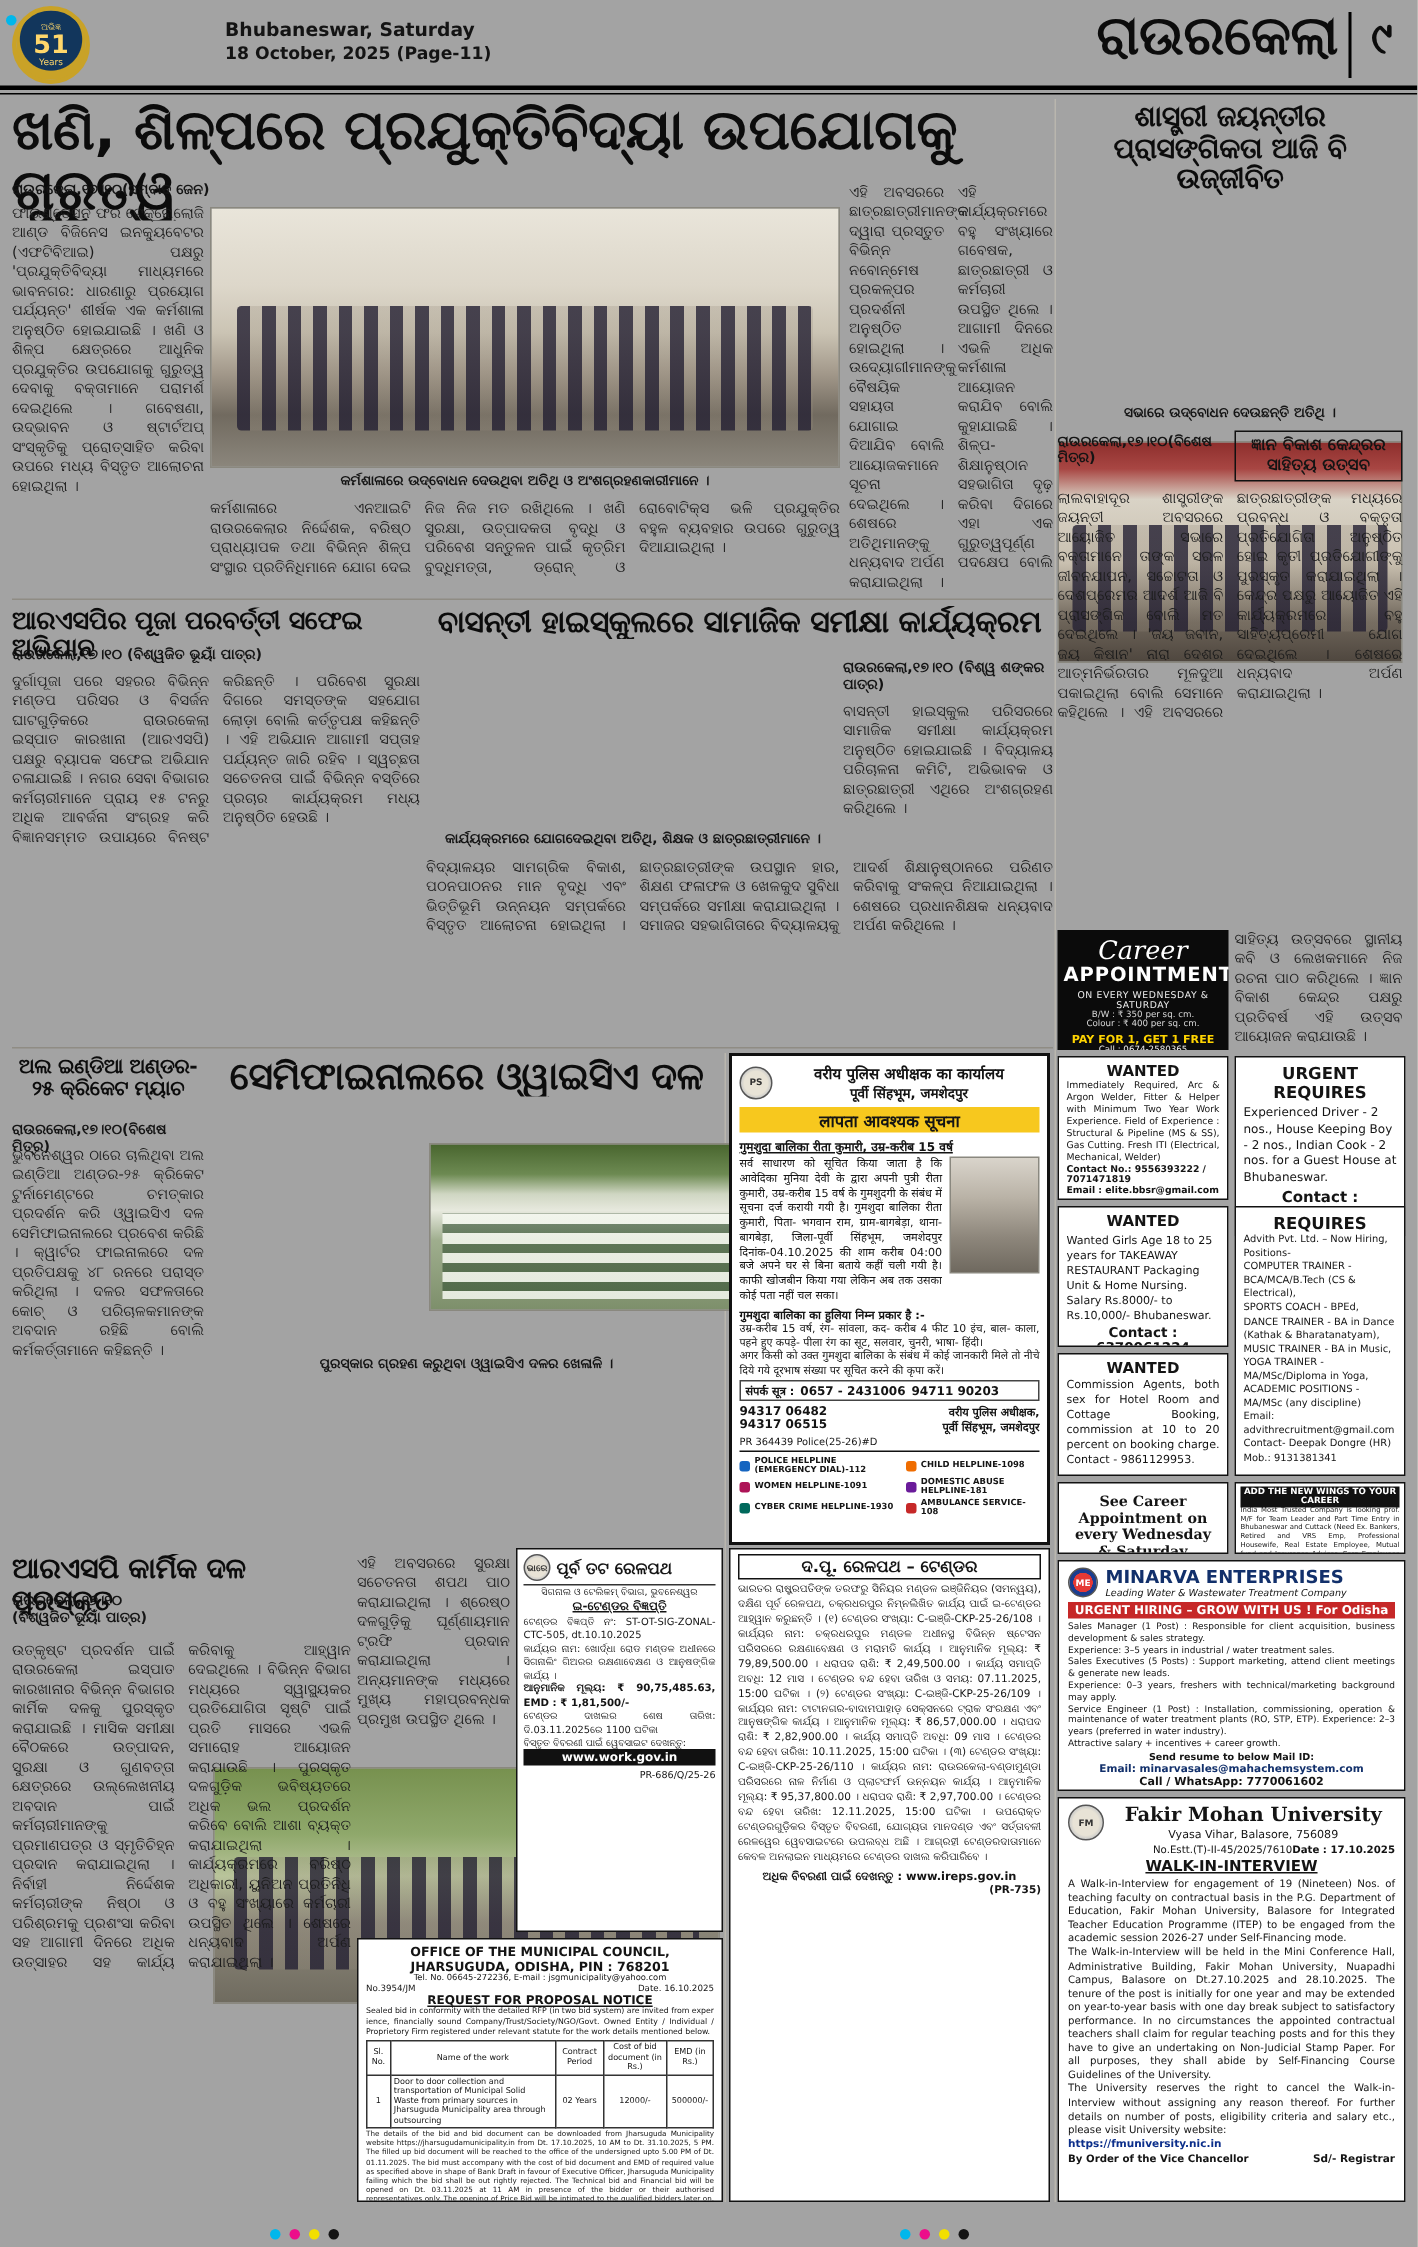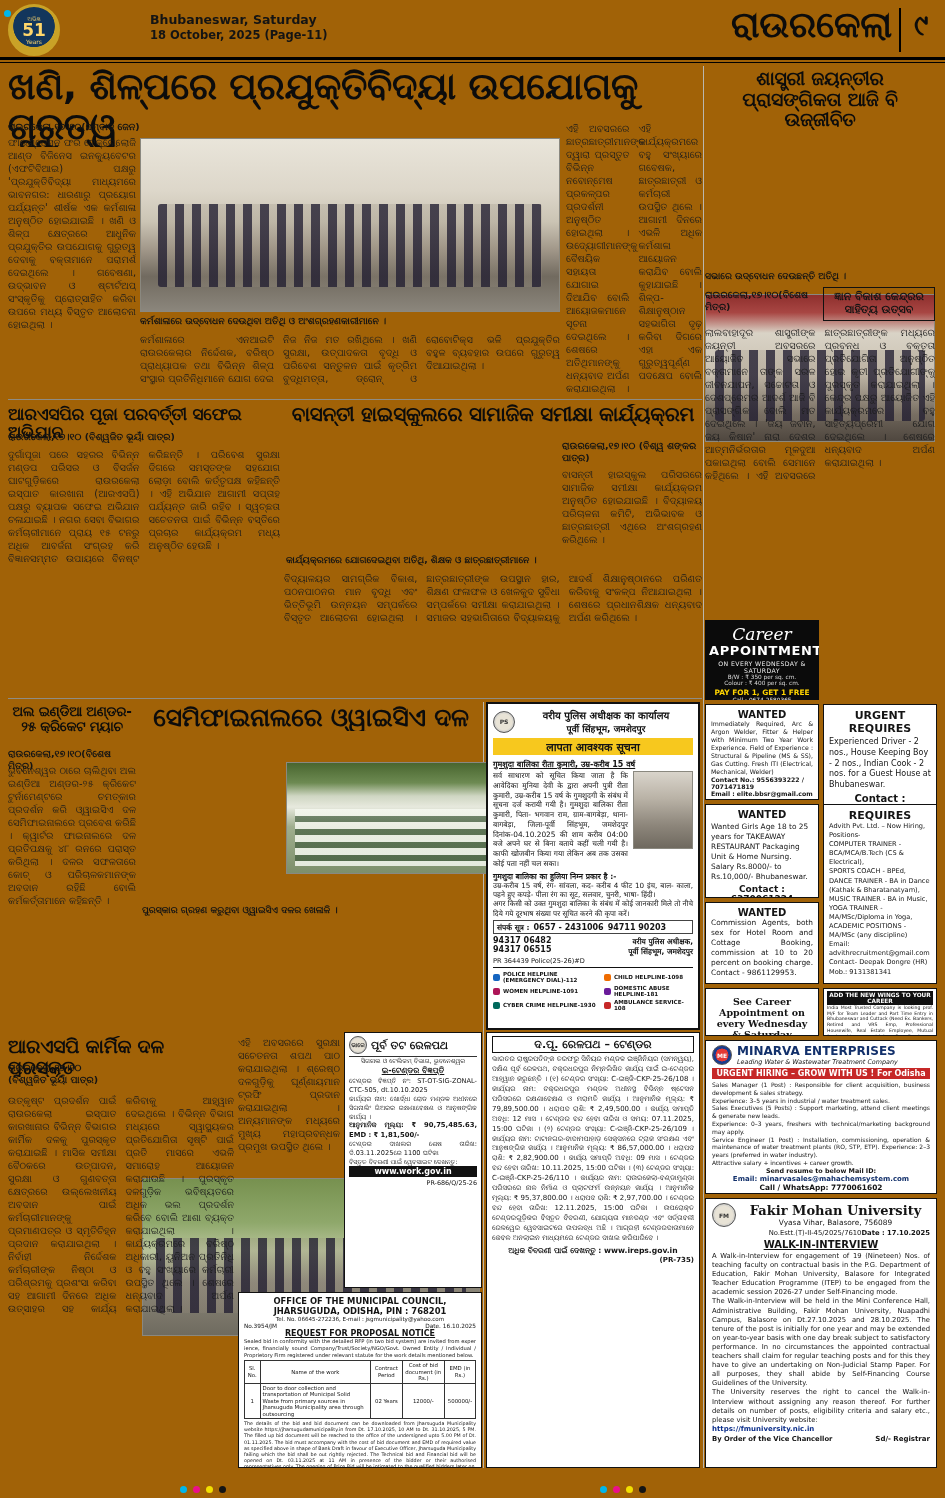--- a/index.html
+++ b/index.html
@@ -1,28 +1,28 @@
 <!DOCTYPE html>
 <html><head>
 <meta charset="utf-8">
 <style>
   html,body{margin:0;padding:0;background:#cfccc4;}
-  .page{position:relative;width:945px;height:1498px;margin:0 auto;background:#a16207;
+  .page{position:relative;width:945px;height:1498px;margin:0 auto;background:#a3a3a3;
         font-family:"DejaVu Sans","Liberation Sans",sans-serif;color:#141414;overflow:hidden;}
   .abs{position:absolute;box-sizing:border-box;overflow:hidden;}
   .j{text-align:justify;}
   .c{text-align:center;}
   .r{text-align:right;}
   .b{font-weight:bold;}
   .pre{white-space:pre-line;}
   .bodytxt{font-size:9.8px;line-height:1.33;color:#1c1c1c;}
   .cols2{column-count:2;column-gap:9px;}
   .cols3{column-count:3;column-gap:9px;}
   .byline{font-size:9.5px;font-weight:bold;}
-  .cap{font-size:9.2px;font-weight:bold;}
+  .cap{font-size:9.2px;font-weight:bold;text-align:center;}
   .head{font-weight:bold;color:#0c0c0c;letter-spacing:-0.3px;line-height:1.08;}
   .rule{background:#000;}
   .grule{background:#8f8c84;}
   .vrule{background:#b9b6ae;}
   .photo{border:1px solid #8a887f;position:relative;}
   .people::after{content:"";position:absolute;left:4%;right:4%;top:38%;height:48%;
       background:repeating-linear-gradient(90deg, rgba(38,34,52,.82) 0 9px, rgba(150,140,125,.25) 9px 17px);
       border-radius:3px;}
   .ph-lead{background:linear-gradient(180deg,#e9e5da 0%,#ddd7ca 30%,#cbc4b4 48%,#a2988a 64%,#716a5f 80%,#8b867c 100%);}
   .ph-meet{background:linear-gradient(180deg,#8e2f2d 0%,#a84643 12%,#d9d3c6 26%,#c9c0b0 55%,#6d6459 82%,#4f473f 100%);}
@@ -94,20 +94,21 @@
   <div class="abs cap" style="left:140px;top:315px;width:420px;">କର୍ମଶାଳାରେ ଉଦ୍‌ବୋଧନ ଦେଉଥିବା ଅତିଥି ଓ ଅଂଶଗ୍ରହଣକାରୀମାନେ ।</div>
   <div class="abs bodytxt j cols3" style="left:140px;top:333px;width:420px;height:62px;">କର୍ମଶାଳାରେ ଏନଆଇଟି ରାଉରକେଲାର ନିର୍ଦ୍ଦେଶକ, ବରିଷ୍ଠ ପ୍ରାଧ୍ୟାପକ ତଥା ବିଭିନ୍ନ ଶିଳ୍ପ ସଂସ୍ଥାର ପ୍ରତିନିଧିମାନେ ଯୋଗ ଦେଇ ନିଜ ନିଜ ମତ ରଖିଥିଲେ । ଖଣି ସୁରକ୍ଷା, ଉତ୍ପାଦକତା ବୃଦ୍ଧି ଓ ପରିବେଶ ସନ୍ତୁଳନ ପାଇଁ କୃତ୍ରିମ ବୁଦ୍ଧିମତ୍ତା, ଡ୍ରୋନ୍ ଓ ରୋବୋଟିକ୍ସ ଭଳି ପ୍ରଯୁକ୍ତିର ବହୁଳ ବ୍ୟବହାର ଉପରେ ଗୁରୁତ୍ୱ ଦିଆଯାଇଥିଲା ।</div>
   <div class="abs bodytxt j cols2" style="left:566px;top:122px;width:136px;height:274px;">ଏହି ଅବସରରେ ଛାତ୍ରଛାତ୍ରୀମାନଙ୍କ ଦ୍ୱାରା ପ୍ରସ୍ତୁତ ବିଭିନ୍ନ ନବୋନ୍ମେଷ ପ୍ରକଳ୍ପର ପ୍ରଦର୍ଶନୀ ଅନୁଷ୍ଠିତ ହୋଇଥିଲା । ଉଦ୍ୟୋଗୀମାନଙ୍କୁ ବୈଷୟିକ ସହାୟତା ଯୋଗାଇ ଦିଆଯିବ ବୋଲି ଆୟୋଜକମାନେ ସୂଚନା ଦେଇଥିଲେ । ଶେଷରେ ଅତିଥିମାନଙ୍କୁ ଧନ୍ୟବାଦ ଅର୍ପଣ କରାଯାଇଥିଲା । ଏହି କାର୍ଯ୍ୟକ୍ରମରେ ବହୁ ସଂଖ୍ୟାରେ ଗବେଷକ, ଛାତ୍ରଛାତ୍ରୀ ଓ କର୍ମଚାରୀ ଉପସ୍ଥିତ ଥିଲେ । ଆଗାମୀ ଦିନରେ ଏଭଳି ଅଧିକ କର୍ମଶାଳା ଆୟୋଜନ କରାଯିବ ବୋଲି କୁହାଯାଇଛି । ଶିଳ୍ପ-ଶିକ୍ଷାନୁଷ୍ଠାନ ସହଭାଗିତା ଦୃଢ଼ କରିବା ଦିଗରେ ଏହା ଏକ ଗୁରୁତ୍ୱପୂର୍ଣ୍ଣ ପଦକ୍ଷେପ ବୋଲି ମତ ପ୍ରକାଶ ପାଇଛି ।</div>
 
   <div class="abs head c" style="left:705px;top:68px;width:230px;font-size:19px;">ଶାସ୍ତ୍ରୀ ଜୟନ୍ତୀର ପ୍ରାସଙ୍ଗିକତା ଆଜି ବି ଉଜ୍ଜୀବିତ</div>
   <div class="abs photo people ph-meet" style="left:705px;top:120px;width:230px;height:148px;"></div>
   <div class="abs cap" style="left:705px;top:270px;width:230px;">ସଭାରେ ଉଦ୍‌ବୋଧନ ଦେଉଛନ୍ତି ଅତିଥି ।</div>
   <div class="abs byline" style="left:705px;top:289px;width:112px;">ରାଉରକେଲା,୧୭।୧୦(ବିଶେଷ ମିତ୍ର)</div>
   <div class="abs b c" style="left:823px;top:287px;width:112px;height:34px;border:1.4px solid #111;font-size:11px;padding-top:2px;">ଜ୍ଞାନ ବିକାଶ କେନ୍ଦ୍ରର ସାହିତ୍ୟ ଉତ୍ସବ</div>
   <div class="abs bodytxt j cols2" style="left:705px;top:326px;width:230px;height:290px;">ଲାଲବାହାଦୂର ଶାସ୍ତ୍ରୀଙ୍କ ଜୟନ୍ତୀ ଅବସରରେ ଆୟୋଜିତ ସଭାରେ ବକ୍ତାମାନେ ତାଙ୍କ ସରଳ ଜୀବନଯାପନ, ସଚ୍ଚୋଟତା ଓ ଦେଶପ୍ରେମର ଆଦର୍ଶ ଆଜି ବି ପ୍ରାସଙ୍ଗିକ ବୋଲି ମତ ଦେଇଥିଲେ । 'ଜୟ ଜବାନ, ଜୟ କିଷାନ' ନାରା ଦେଶର ଆତ୍ମନିର୍ଭରତାର ମୂଳଦୁଆ ପକାଇଥିଲା ବୋଲି ସେମାନେ କହିଥିଲେ । ଏହି ଅବସରରେ ଛାତ୍ରଛାତ୍ରୀଙ୍କ ମଧ୍ୟରେ ପ୍ରବନ୍ଧ ଓ ବକ୍ତୃତା ପ୍ରତିଯୋଗିତା ଅନୁଷ୍ଠିତ ହୋଇ କୃତୀ ପ୍ରତିଯୋଗୀଙ୍କୁ ପୁରସ୍କୃତ କରାଯାଇଥିଲା । କେନ୍ଦ୍ର ପକ୍ଷରୁ ଆୟୋଜିତ ଏହି କାର୍ଯ୍ୟକ୍ରମରେ ବହୁ ସାହିତ୍ୟପ୍ରେମୀ ଯୋଗ ଦେଇଥିଲେ । ଶେଷରେ ଧନ୍ୟବାଦ ଅର୍ପଣ କରାଯାଇଥିଲା ।</div>
+  <div class="abs bodytxt j" style="left:823px;top:620px;width:112px;height:80px;">ସାହିତ୍ୟ ଉତ୍ସବରେ ସ୍ଥାନୀୟ କବି ଓ ଲେଖକମାନେ ନିଜ ରଚନା ପାଠ କରିଥିଲେ । ଜ୍ଞାନ ବିକାଶ କେନ୍ଦ୍ର ପକ୍ଷରୁ ପ୍ରତିବର୍ଷ ଏହି ଉତ୍ସବ ଆୟୋଜନ କରାଯାଉଛି ।</div>
 
   <div class="abs grule" style="left:8px;top:399px;width:694px;height:1px;"></div>
 
   <div class="abs head" style="left:8px;top:405px;width:272px;font-size:17px;">ଆରଏସପିର ପୂଜା ପରବର୍ତ୍ତୀ ସଫେଇ ଅଭିଯାନ</div>
   <div class="abs byline" style="left:8px;top:431px;width:272px;">ରାଉରକେଲା,୧୭।୧୦ (ବିଶ୍ୱଜିତ ଭୂୟାଁ ପାତ୍ର)</div>
   <div class="abs bodytxt j cols2" style="left:8px;top:448px;width:272px;height:246px;">ଦୁର୍ଗାପୂଜା ପରେ ସହରର ବିଭିନ୍ନ ମଣ୍ଡପ ପରିସର ଓ ବିସର୍ଜନ ଘାଟଗୁଡ଼ିକରେ ରାଉରକେଲା ଇସ୍ପାତ କାରଖାନା (ଆରଏସପି) ପକ୍ଷରୁ ବ୍ୟାପକ ସଫେଇ ଅଭିଯାନ ଚଳାଯାଇଛି । ନଗର ସେବା ବିଭାଗର କର୍ମଚାରୀମାନେ ପ୍ରାୟ ୧୫ ଟନରୁ ଅଧିକ ଆବର୍ଜନା ସଂଗ୍ରହ କରି ବିଜ୍ଞାନସମ୍ମତ ଉପାୟରେ ବିନଷ୍ଟ କରିଛନ୍ତି । ପରିବେଶ ସୁରକ୍ଷା ଦିଗରେ ସମସ୍ତଙ୍କ ସହଯୋଗ ଲୋଡ଼ା ବୋଲି କର୍ତ୍ତୃପକ୍ଷ କହିଛନ୍ତି । ଏହି ଅଭିଯାନ ଆଗାମୀ ସପ୍ତାହ ପର୍ଯ୍ୟନ୍ତ ଜାରି ରହିବ । ସ୍ୱଚ୍ଛତା ସଚେତନତା ପାଇଁ ବିଭିନ୍ନ ବସ୍ତିରେ ପ୍ରଚାର କାର୍ଯ୍ୟକ୍ରମ ମଧ୍ୟ ଅନୁଷ୍ଠିତ ହେଉଛି ।</div>
 
   <div class="abs head c" style="left:284px;top:404px;width:418px;font-size:20px;">ବାସନ୍ତୀ ହାଇସ୍କୁଲରେ ସାମାଜିକ ସମୀକ୍ଷା କାର୍ଯ୍ୟକ୍ରମ</div>
   <div class="abs photo ph-school" style="left:286px;top:440px;width:272px;height:112px;"></div>
   <div class="abs cap" style="left:286px;top:554px;width:272px;">କାର୍ଯ୍ୟକ୍ରମରେ ଯୋଗଦେଇଥିବା ଅତିଥି, ଶିକ୍ଷକ ଓ ଛାତ୍ରଛାତ୍ରୀମାନେ ।</div>

